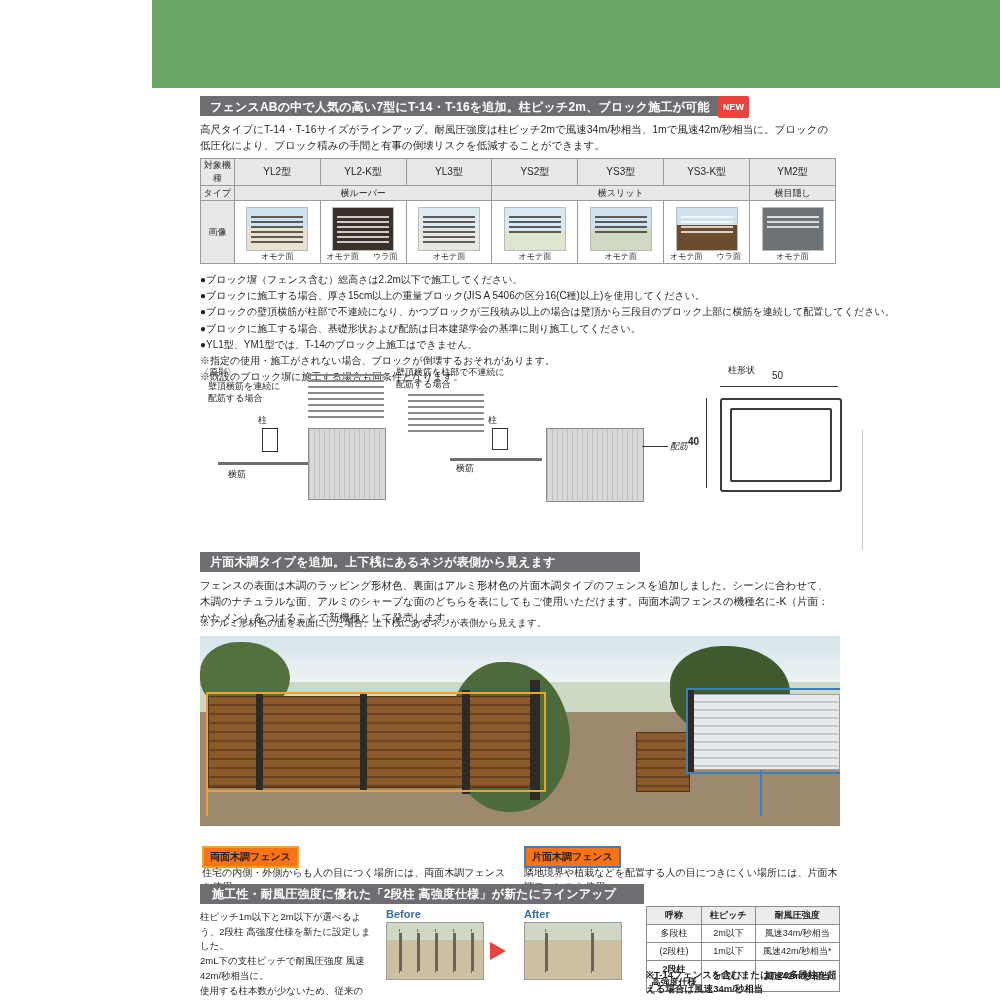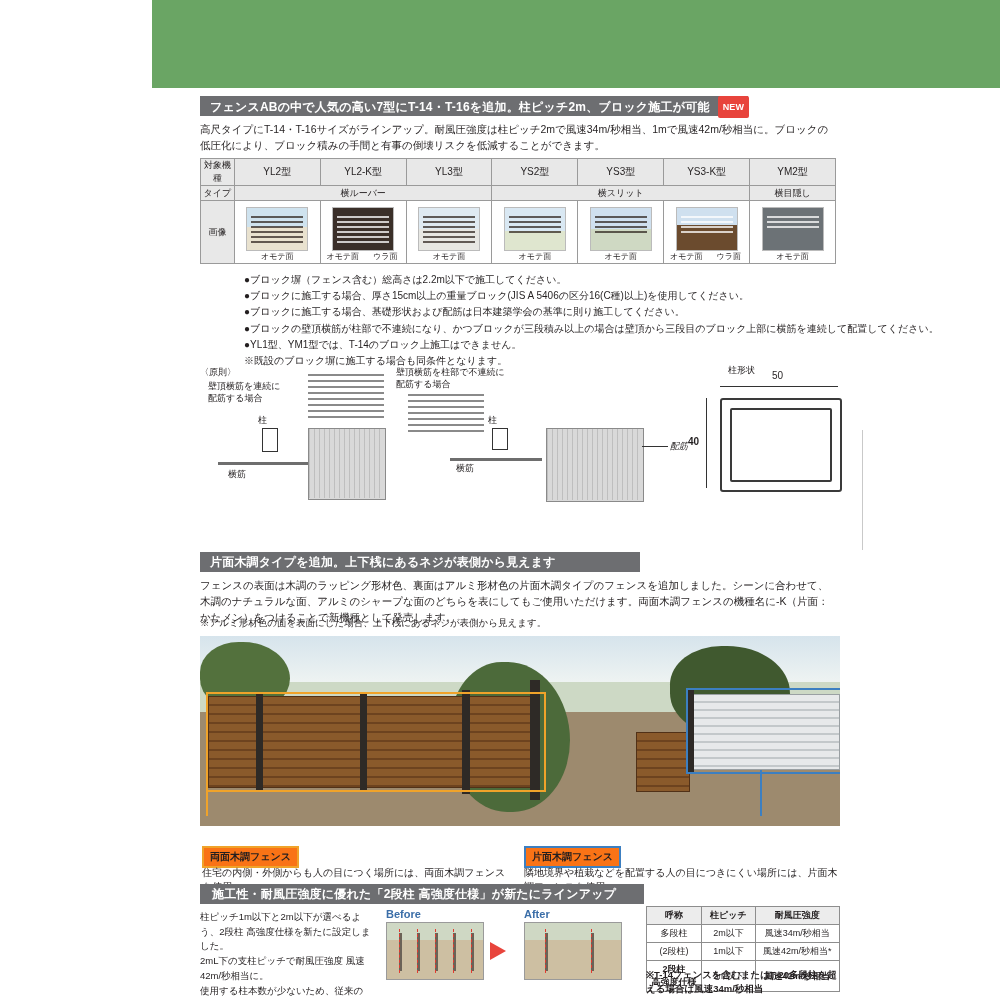--- a/index.html
+++ b/index.html
@@ -48,21 +48,21 @@
   .th-c{background:linear-gradient(#dfeaf2 0 50%,#e7e7e3 50% 100%);}
   .th-d{background:linear-gradient(#d9e8f3 0 55%,#dfe6cf 55% 100%);}
   .th-e{background:linear-gradient(#cfe0ef 0 50%,#cfd9c3 50% 100%);}
   .th-f{background:linear-gradient(#cfe0ef 0 40%,#6b4b2e 40% 100%);}
   .th-g{background:#6c7276;}
   .slats{position:absolute;left:4px;right:4px;top:8px;bottom:6px;}
   .slats i{display:block;height:2px;background:rgba(255,255,255,.75);margin-bottom:3px;}
   .slats.dark i{background:rgba(40,30,24,.7);}
 
   
-  .bullets{position:absolute;font-size:10px;line-height:1.62;color:#231f20;margin-left:44px;}
+  .bullets{position:absolute;font-size:10px;line-height:1.62;color:#231f20;}
   .bullets div{white-space:nowrap;}
 
   
   .diagram{position:absolute;left:200px;top:362px;width:640px;height:150px;}
   .dg-label{position:absolute;font-size:9px;color:#231f20;line-height:1.35;}
   .hatch{position:absolute;background:repeating-linear-gradient(90deg,#8d8d8d 0 1px,transparent 1px 5px);}
   .blockwall{position:absolute;background:#d9d9d9;border:1px solid #8a8a8a;}
   .ground{position:absolute;background:#6e6e6e;height:3px;}
   .postbox{position:absolute;border:1px solid #333;background:#fff;}
   .louver{position:absolute;}
@@ -225,23 +225,24 @@
             </div>
         <span class="face-lbl">オモテ面</span>
       </td>
     </tr>
   </tbody>
     </table>
 
   <div class="bullets" style="left:200px;top:272px;width:640px;">
     <div>●ブロック塀（フェンス含む）総高さは2.2m以下で施工してください。</div>
     <div>●ブロックに施工する場合、厚さ15cm以上の重量ブロック(JIS A 5406の区分16(C種)以上)を使用してください。</div>
+    <div>●ブロックの壁頂横筋が柱部で不連続になり、かつブロックが三段積み以上の場合は壁頂から三段目のブロック上部に横筋を連続して配置してください。</div>
     <div>●ブロックに施工する場合、基礎形状および配筋は日本建築学会の基準に則り施工してください。</div>
-    <div>●ブロックの壁頂横筋が柱部で不連続になり、かつブロックが三段積み以上の場合は壁頂から三段目のブロック上部に横筋を連続して配置してください。</div>
     <div>●YL1型、YM1型では、T-14のブロック上施工はできません。</div>
+    <div>※指定の使用・施工がされない場合、ブロックが倒壊するおそれがあります。</div>
     <div>※既設のブロック塀に施工する場合も同条件となります。</div>
   </div>
 
   <div class="diagram">
     <div class="dg-label" style="left:0;top:4px;">〈原則〉</div>
     <div class="dg-label" style="left:8px;top:18px;white-space:pre-line;">壁頂横筋を連続に
 配筋する場合</div>
     <div class="dg-label" style="left:196px;top:4px;white-space:pre-line;">壁頂横筋を柱部で不連続に
 配筋する場合</div>
 

